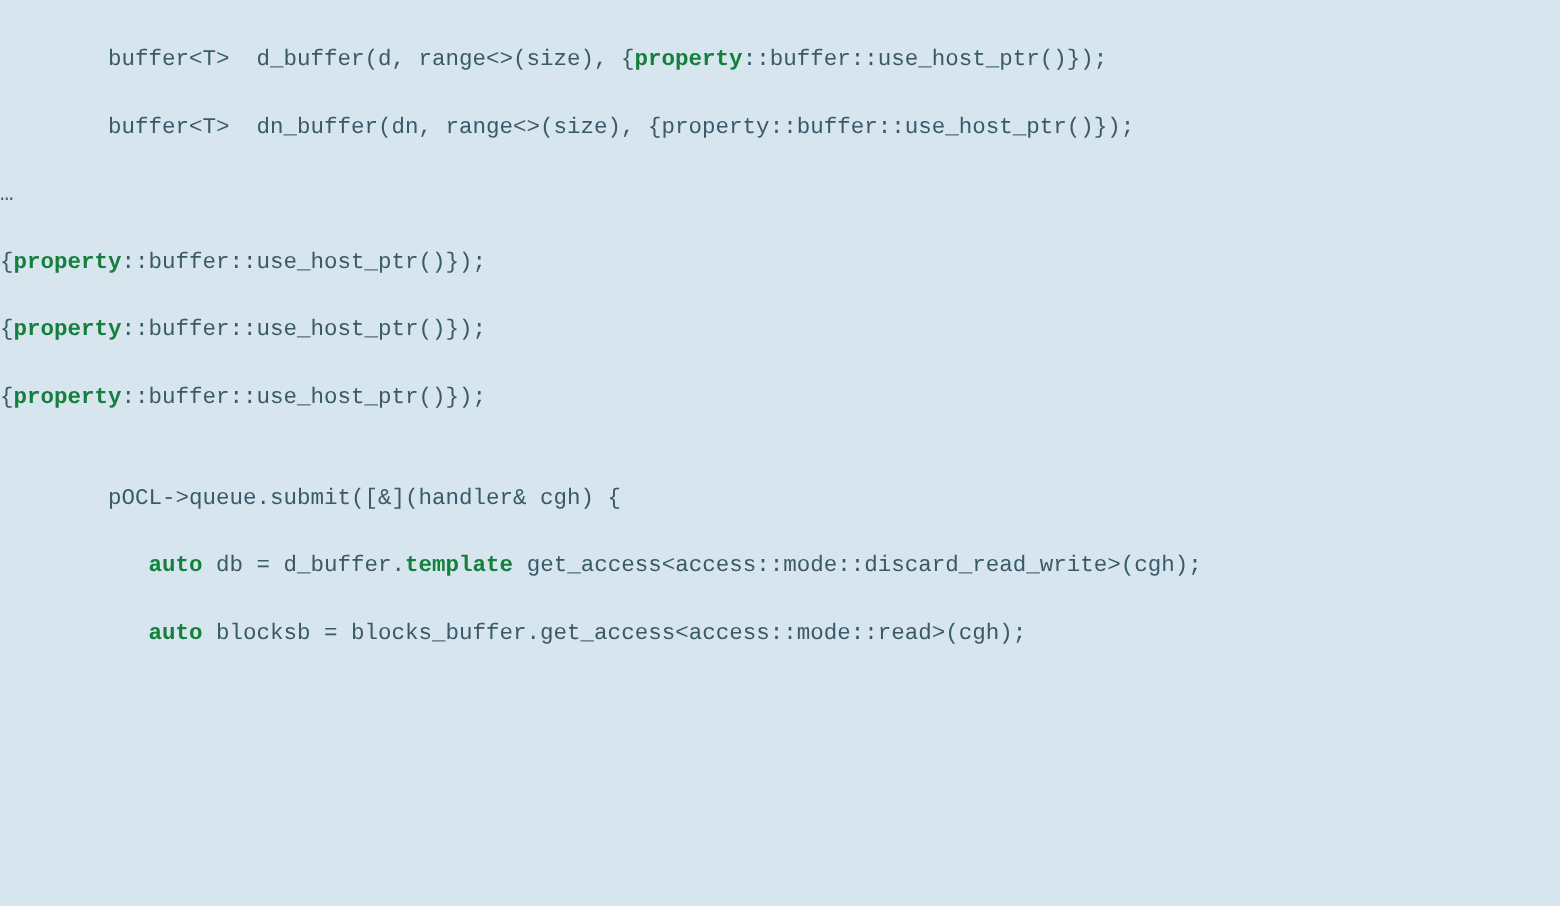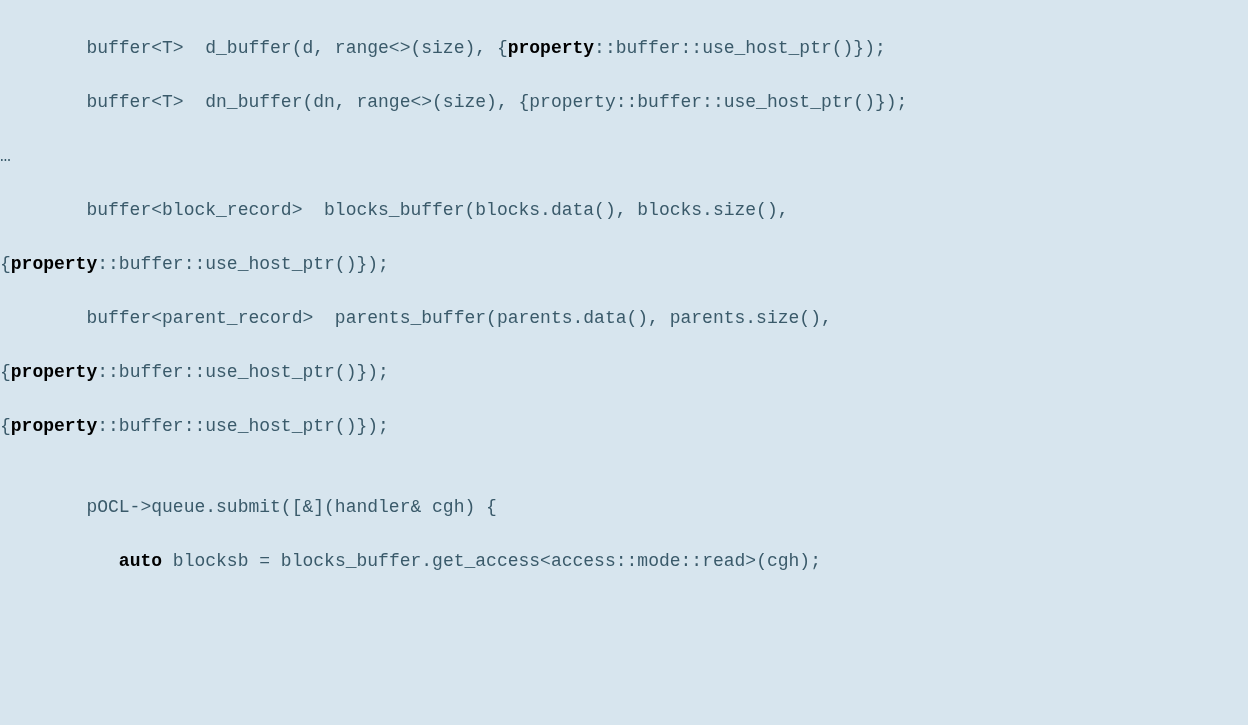--- a/index.html
+++ b/index.html
@@ -12,38 +12,37 @@
     font-size: 18px;
     line-height: 27px;
     color: #3a5a6a;
     overflow: hidden;
   }
   .code-block {
     padding-top: 8px;
     white-space: pre;
   }
   .kw {
-    color: #000000;
+    color: #15803d;
     font-weight: bold;
   }
 </style>
 </head>
 <body>
 
 <div class="code-block">
 <div><span>        buffer&lt;T&gt;  d_buffer(d, range&lt;&gt;(size), {</span><span class="kw">property</span><span>::buffer::use_host_ptr()});</span></div>
 <div><span>        buffer&lt;T&gt;  dn_buffer(dn, range&lt;&gt;(size), {property::buffer::use_host_ptr()});</span></div>
 <div><span>…</span></div>
-<div><span>        buffer&lt;block_record&gt;  blocks_buffer(blocks.data(), blocks.size(),</span></div>
 <div><span>{</span><span class="kw">property</span><span>::buffer::use_host_ptr()});</span></div>
-<div><span>        buffer&lt;parent_record&gt;  parents_buffer(parents.data(), parents.size(),</span></div>
 <div><span>{</span><span class="kw">property</span><span>::buffer::use_host_ptr()});</span></div>
 <div><span>{</span><span class="kw">property</span><span>::buffer::use_host_ptr()});</span></div>
 <div><span></span></div>
 <div><span>        pOCL-&gt;queue.submit([&amp;](handler&amp; cgh) {</span></div>
+<div><span>           </span><span class="kw">auto</span><span> db = d_buffer.</span><span class="kw">template</span><span> get_access&lt;access::mode::discard_read_write&gt;(cgh);</span></div>
 <div><span>           </span><span class="kw">auto</span><span> blocksb = blocks_buffer.get_access&lt;access::mode::read&gt;(cgh);</span></div>
 
 
 <div><span></span></div>
 
 <div><span></span></div>
 
 
 
 

